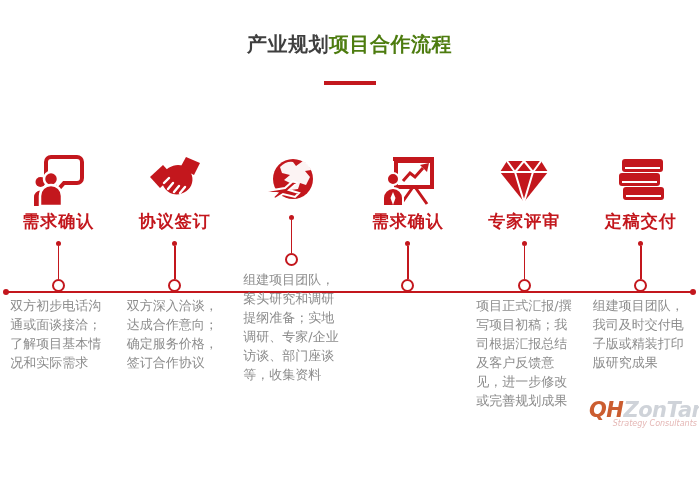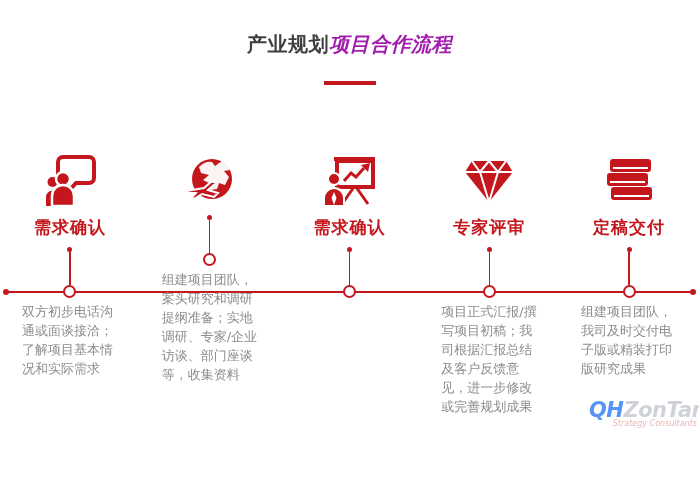--- a/index.html
+++ b/index.html
@@ -3,46 +3,46 @@
 <meta charset="utf-8">
 <style>
   html,body{margin:0;padding:0;}
   body{background:#fff;font-family:"DejaVu Sans","Liberation Sans",sans-serif;}
   .canvas{position:relative;width:699px;height:480px;background:#ffffff;overflow:hidden;}
 
   
   .page-title{position:absolute;top:33px;left:0;width:100%;text-align:center;
     font-size:20px;font-weight:bold;letter-spacing:.5px;line-height:22px;}
   .t-dark{color:#3f3f3f;}
-  .t-red{color:#a21caf;font-style:italic;}
+  .t-red{color:#4d7c0f;}
   .title-underline{position:absolute;top:81px;left:50%;transform:translateX(-50%);
     width:52px;height:4px;background:#c3171d;}
 
   
   .hline{position:absolute;top:291px;left:5px;right:5px;height:1.5px;background:#c3171d;z-index:1;}
   .end-dot{position:absolute;width:6px;height:6px;border-radius:50%;background:#c3171d;top:289px;z-index:1;}
   .end-dot.left{left:3px;}
   .end-dot.right{right:3px;}
 
   
   .steps{position:absolute;top:150px;left:0;right:0;display:flex;z-index:2;}
   .step{flex:1 1 0;display:flex;flex-direction:column;align-items:center;}
   .icon-wrap{height:56px;display:flex;align-items:flex-end;justify-content:center;}
-  .step-title{margin-top:10px;height:22px;line-height:22px;font-size:17px;font-weight:bold;
+  .step-title{margin-top:4px;height:22px;line-height:22px;font-size:17px;font-weight:bold;
     color:#c3171d;letter-spacing:1px;white-space:nowrap;}
   .conn-dot{margin-top:9px;width:5px;height:5px;border-radius:50%;background:#c3171d;}
   .conn-line{width:1.5px;height:33px;background:#c3171d;}
   .conn-node{width:9px;height:9px;border:2px solid #c3171d;border-radius:50%;background:#fff;}
   .desc{margin-top:4px;width:96px;font-size:13px;line-height:19px;color:#8c8c8c;text-align:left;}
 
   
   .watermark{position:absolute;right:2px;top:399px;width:108px;text-align:left;
     font-style:italic;opacity:.85;pointer-events:none;}
   .wm-brand{font-size:21px;font-weight:bold;letter-spacing:-.5px;line-height:22px;white-space:nowrap;}
-  .wm-qh{color:#3b82f6;margin-top:43px;}
+  .wm-qh{color:#c2410c;margin-top:43px;}
   .wm-zontan{color:#c7ccd3;}
   .wm-tagline{font-size:8px;color:#e0aba9;margin-top:-2px;padding-left:22px;white-space:nowrap;text-align:right;}
   svg{display:block;}
 </style>
 </head>
 <body>
 
 <div class="canvas">
 
   <div class="page-title">
@@ -66,20 +66,42 @@
           <path d="M8 52 v-10 a11 11 0 0 1 22 0 v10 z" fill="#c3171d" stroke="#fff" stroke-width="2.5"></path>
         </svg>
       </div>
       <div class="step-title">需求确认</div>
       <div class="conn-dot"></div>
       <div class="conn-line"></div>
       <div class="conn-node"></div>
       <div class="desc">双方初步电话沟通或面谈接洽；了解项目基本情况和实际需求</div>
     </div>
 
+    <div class="step">
+      <div class="icon-wrap">
+        <svg viewBox="0 0 52 52" width="52" height="52">
+          <g fill="#c3171d">
+            <path d="M1 23 L14 11 L24 22 L11 34 Z"></path>
+            <path d="M51 9 L37 3 L31 14 L45 21 Z"></path>
+            <path d="M13 21 C17 14 26 9 34 12 C41 15 45 22 43 29 C41 37 32 42 24 40 C16 38 11 29 13 21 Z"></path>
+          </g>
+          <g stroke="#fff" stroke-width="2.4" stroke-linecap="round" fill="none">
+            <path d="M19 35 l5 -6"></path>
+            <path d="M25 38 l5 -6"></path>
+            <path d="M31 39 l5 -6"></path>
+            <path d="M15 29 l5 -5"></path>
+          </g>
+        </svg>
+      </div>
+      <div class="step-title">协议签订</div>
+      <div class="conn-dot"></div>
+      <div class="conn-line"></div>
+      <div class="conn-node"></div>
+      <div class="desc">双方深入洽谈，达成合作意向；确定服务价格，签订合作协议</div>
+    </div>
 
     <div class="step">
       <div class="icon-wrap">
         <svg viewBox="0 0 52 52" width="52" height="52">
           <circle cx="28" cy="25" r="20" fill="#c3171d"></circle>
           <path d="M15 13 q6 -6 13 -5 l3 4 l7 -5 q6 3 8 9 l-6 1 l5 6 l-4 8 l-6 -2 l-2 6 l-7 1 l-1 -7 l-6 -3 l6 -5 l-8 -2 z" fill="#fff" opacity="0.95"></path>
           <path d="M2 37 L20 34 L28 27 L32 29 L24 36 L34 39 L30 43 L18 40 L10 45 L8 43 L12 39 Z" fill="#c3171d" stroke="#fff" stroke-width="2"></path>
         </svg>
       </div>
       <div class="conn-dot"></div>

